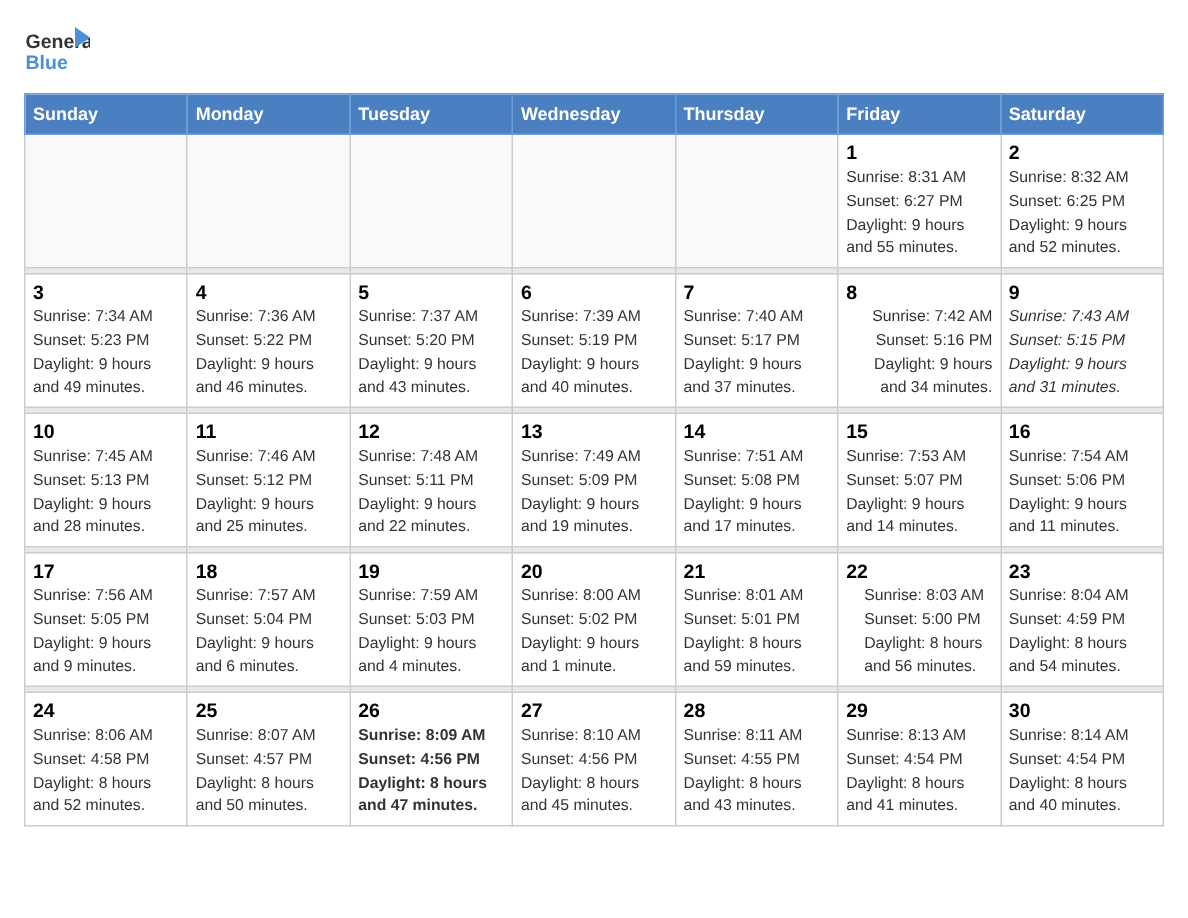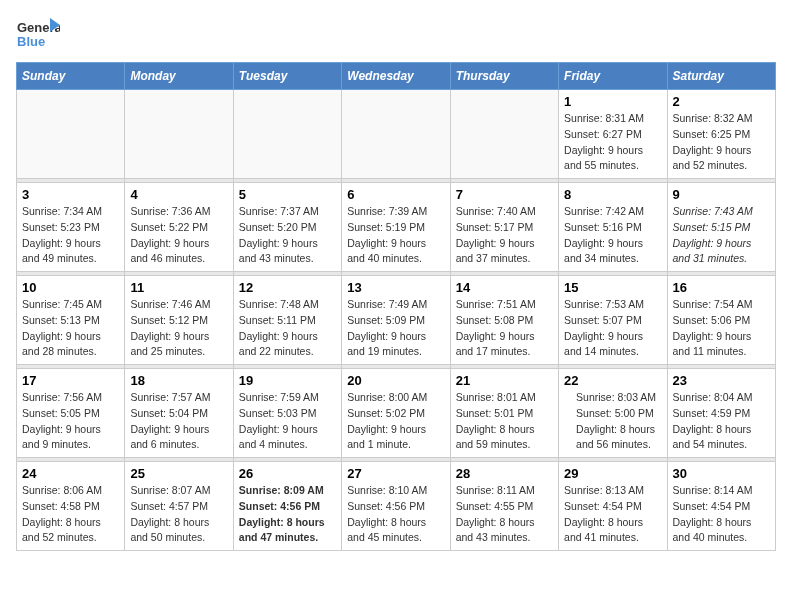--- a/index.html
+++ b/index.html
@@ -38,21 +38,20 @@
       border-collapse: collapse;
       font-size: 11px;
     }
     .calendar th {
       background: #4a7fc1;
       color: #fff;
       text-align: left;
       padding: 6px 5px;
       font-size: 12px;
       border: 1px solid #6a9fd8;
-      font-style: italic;
     }
     .calendar td {
       border: 1px solid #ccc;
       vertical-align: top;
       padding: 4px 5px;
       width: 108px;
       min-height: 80px;
       background: #fff;
     }
     .calendar td.empty {
@@ -164,21 +163,21 @@
 Daylight: 9 hours and 40 minutes.</div>
         </td>
         <td>
           <div class="day-num">7</div>
           <div class="day-info" style="white-space: pre-line;">Sunrise: 7:40 AM
 Sunset: 5:17 PM
 Daylight: 9 hours and 37 minutes.</div>
         </td>
         <td>
           <div class="day-num">8</div>
-          <div class="day-info" style="white-space: pre-line;">Sunrise: 7:42 AM
+          <div class="day-info" style="white-space: pre-line; text-align: right;">Sunrise: 7:42 AM
 Sunset: 5:16 PM
 Daylight: 9 hours and 34 minutes.</div>
         </td>
         <td>
           <div class="day-num">9</div>
           <div class="day-info" style="white-space: pre-line; font-style: italic;">Sunrise: 7:43 AM
 Sunset: 5:15 PM
 Daylight: 9 hours and 31 minutes.</div>
         </td>
       </tr>

